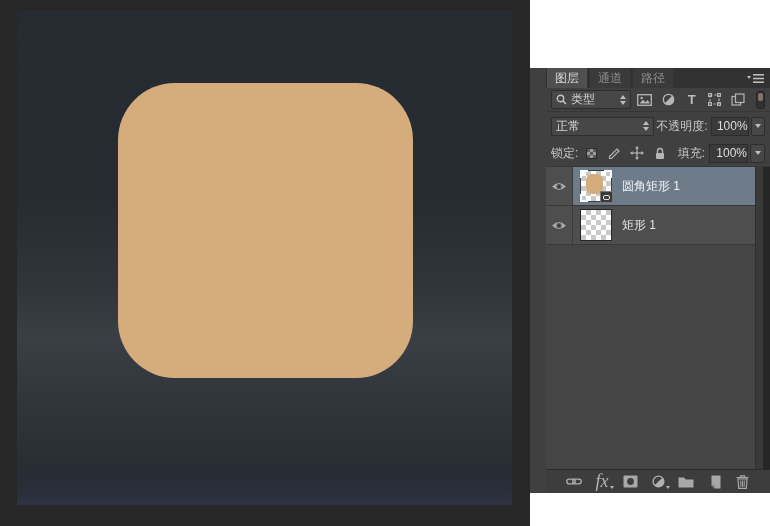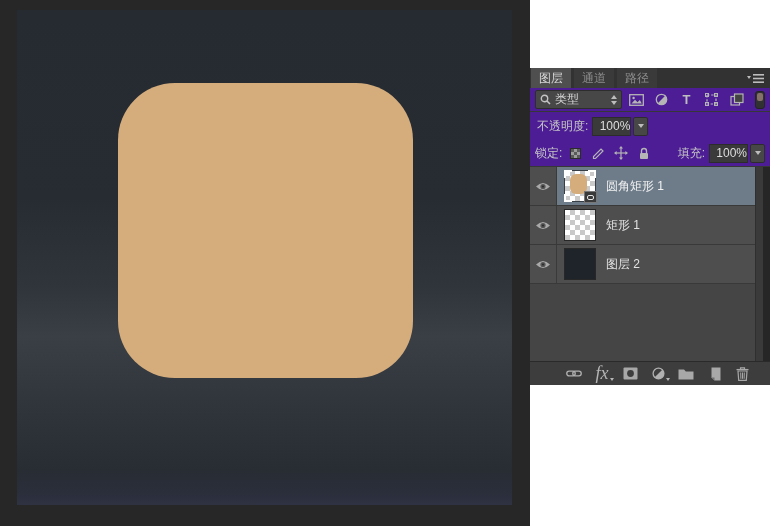--- a/index.html
+++ b/index.html
@@ -8,22 +8,22 @@
             font-family:"Liberation Sans","DejaVu Sans",sans-serif; }
 
   
   .canvas-area { position:absolute; left:0; top:0; width:530px; height:526px; background:#272727; }
   .document { position:absolute; left:17px; top:10px; width:495px; height:495px;
     background:linear-gradient(180deg,#262a31 0%,#272c33 38%,#30353c 56%,#3a3f46 66%,#30353b 80%,#282c33 93%,#2a2e3a 97%,#2e3242 100%); }
   .rounded-shape { position:absolute; left:101px; top:73px; width:295px; height:295px;
     border-radius:57px; background:#d5ad7c; }
 
   
-  .panel { position:absolute; left:530px; top:68px; width:240px; height:317px;
-           background:#4c1d95; display:flex; flex-direction:column; font-size:12px; color:#c6c6c6; }
+  .panel { position:absolute; left:530px; top:68px; width:240px; height:425px;
+           background:#404040; display:flex; flex-direction:column; font-size:12px; color:#c6c6c6;padding-left:16px; }
 
   .tabbar { height:20px; background:#323232; display:flex; position:relative; flex:none; }
   .tab { padding:0 8px; line-height:20px; color:#8d8d8d; background:#3a3a3a; margin-right:2px; margin-left:1px; }
   .tab.active { background:#4f4f4f; color:#d9d9d9; }
   .panel-menu { position:absolute; right:5px; top:5px; width:18px; height:11px; display:flex; align-items:center; }
 
   .hrow { display:flex; align-items:center; padding:0 5px; flex:none; }
   .filter-row { height:24px; border-bottom:1px solid #373737; }
   .blend-row { height:28px; }
   .lock-row { height:27px; border-bottom:1px solid #373737; }
@@ -154,20 +154,27 @@
       <div class="ficon">
         <svg width="14" height="13" viewBox="0 0 14 13">
             <rect x="1" y="3.5" width="8.5" height="8.5" fill="none" stroke="#b5b5b5" stroke-width="1.2"></rect>
             <rect x="4.5" y="1" width="8.5" height="8.5" fill="#424242" stroke="#b5b5b5" stroke-width="1.2"></rect>
           </svg>
       </div>
       <div class="filter-toggle"></div>
     </div>
 
     <div class="hrow blend-row">
+      <div class="dd blend-dd">
+        <span class="dd-label">正常</span>
+        <span class="spin">
+            <i class="tri-up"></i>
+            <i class="tri-dn"></i>
+          </span>
+      </div>
       <span class="lbl" style="margin-left:2px;">不透明度:</span>
       <span class="value-box">100%</span>
       <span class="dd-btn">
           <i class="tri-dn"></i>
         </span>
     </div>
 
     <div class="hrow lock-row">
       <span class="lbl">锁定:</span>
       <span class="lock-icon">
@@ -233,33 +240,20 @@
               <circle cx="8" cy="5.5" r="2.6" fill="#565656"></circle>
               <circle cx="8" cy="5.5" r="1.1" fill="#2e2e2e"></circle>
             </svg>
         </div>
         <div class="row-main">
           <div class="thumb checker"></div>
           <span class="layer-name">矩形 1</span>
         </div>
       </div>
 
-      <div class="layer-row">
-        <div class="eye-col">
-          <svg width="16" height="11" viewBox="0 0 16 11">
-              <path d="M1 5.5 Q8 -1.5 15 5.5 Q8 12.5 1 5.5 Z" fill="#a9a9a9"></path>
-              <circle cx="8" cy="5.5" r="2.6" fill="#565656"></circle>
-              <circle cx="8" cy="5.5" r="1.1" fill="#2e2e2e"></circle>
-            </svg>
-        </div>
-        <div class="row-main">
-          <div class="thumb solid"></div>
-          <span class="layer-name">图层 2</span>
-        </div>
-      </div>
 
 
       <div class="gutter"></div>
     </div>
 
     <div class="bottom-bar">
       <div class="bicon">
         <svg width="17" height="9" viewBox="0 0 17 9">
             <rect x="0.8" y="2" width="9" height="5" rx="2.5" fill="none" stroke="#b0b0b0" stroke-width="1.4"></rect>
             <rect x="7.2" y="2" width="9" height="5" rx="2.5" fill="none" stroke="#b0b0b0" stroke-width="1.4"></rect>

